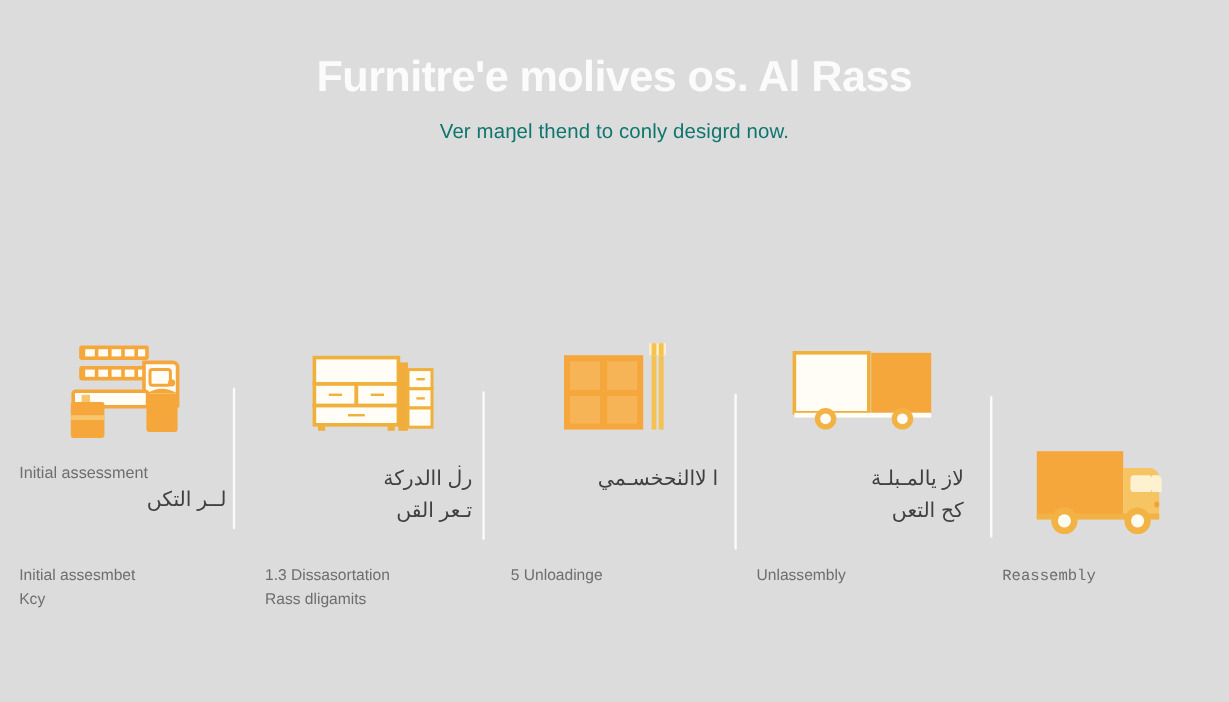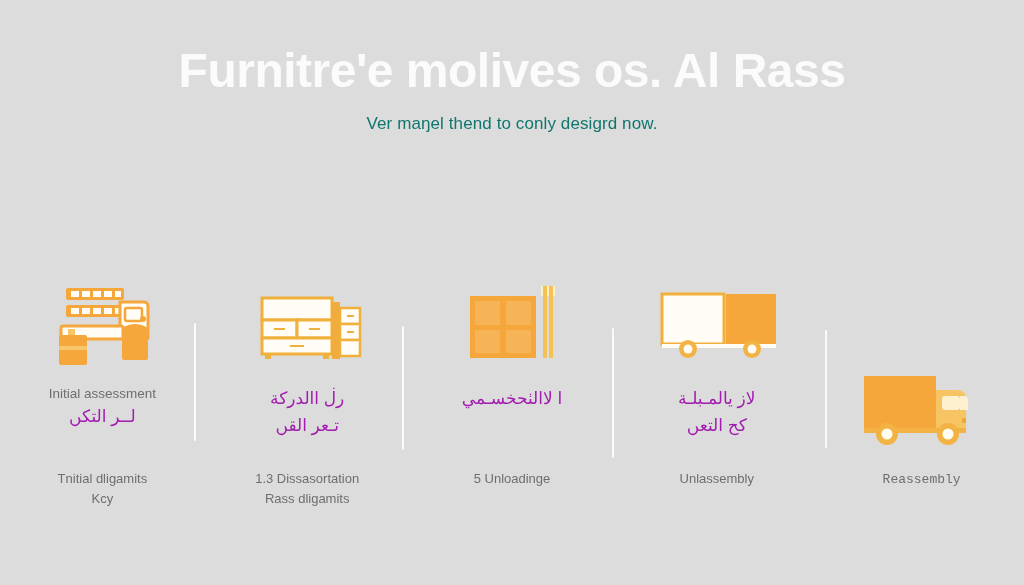--- a/index.html
+++ b/index.html
@@ -25,21 +25,21 @@
 
   
   #header {
     position: absolute;
     top: 44px;
     left: 0;
     width: 1024px;
     text-align: center;
   }
   #title {
-    font-size: 48px;
+    font-size: 36px;
     font-weight: 700;
     color: #fbfbfb;
     letter-spacing: -0.5px;
     line-height: 1.12;
     white-space: nowrap;
   }
   #subtitle {
     margin-top: 16px;
     font-size: 17px;
     font-weight: 400;
@@ -74,32 +74,31 @@
     width: 100%;
     display: flex;
     align-items: center;
     justify-content: center;
     box-sizing: border-box;
   }
   .icon-slot svg { display: block; }
 
   .labels {
     width: 100%;
-    text-align: center;
-    padding: 0 6px;
+    padding: 0 16px;
     box-sizing: border-box;
   }
   .label-en {
     font-size: 13.5px;
     color: #6e6e6e;
     line-height: 1.35;
   }
   .label-ar {
     font-size: 17px;
-    color: #a21caf;
+    color: #404040;
     line-height: 1.45;
     direction: rtl;
     margin-top: 2px;
   }
   .label-sub {
     font-size: 13px;
     color: #6e6e6e;
     line-height: 1.5;
     margin-top: 0;
   }
@@ -171,21 +170,21 @@
           <path d="M76 48 h26 v30 a2 2 0 0 1 -2 2 h-22 a2 2 0 0 1 -2 -2 z" fill="#f5a73b"></path>
           <path d="M76 48 q13 -8 26 0" fill="#f5a73b"></path>
         </svg>
       </div>
       <div class="labels">
         <div class="row-primary">
           <div class="label-en">Initial assessment</div>
           <div class="label-ar">لــر التكں</div>
         </div>
         <div class="row-sub">
-          <div class="label-sub">Tnitial dligamits</div>
+          <div class="label-sub">Initial assesmbet</div>
           <div class="label-sub">Kcy</div>
         </div>
       </div>
     </div>
 
     <div class="step">
       <div class="icon-slot">
         <svg width="110" height="90" viewBox="0 0 110 90" aria-hidden="true">
 
           <rect x="10" y="18" width="70" height="22" fill="#fffdf5" stroke="#f0b03c" stroke-width="3"></rect>

